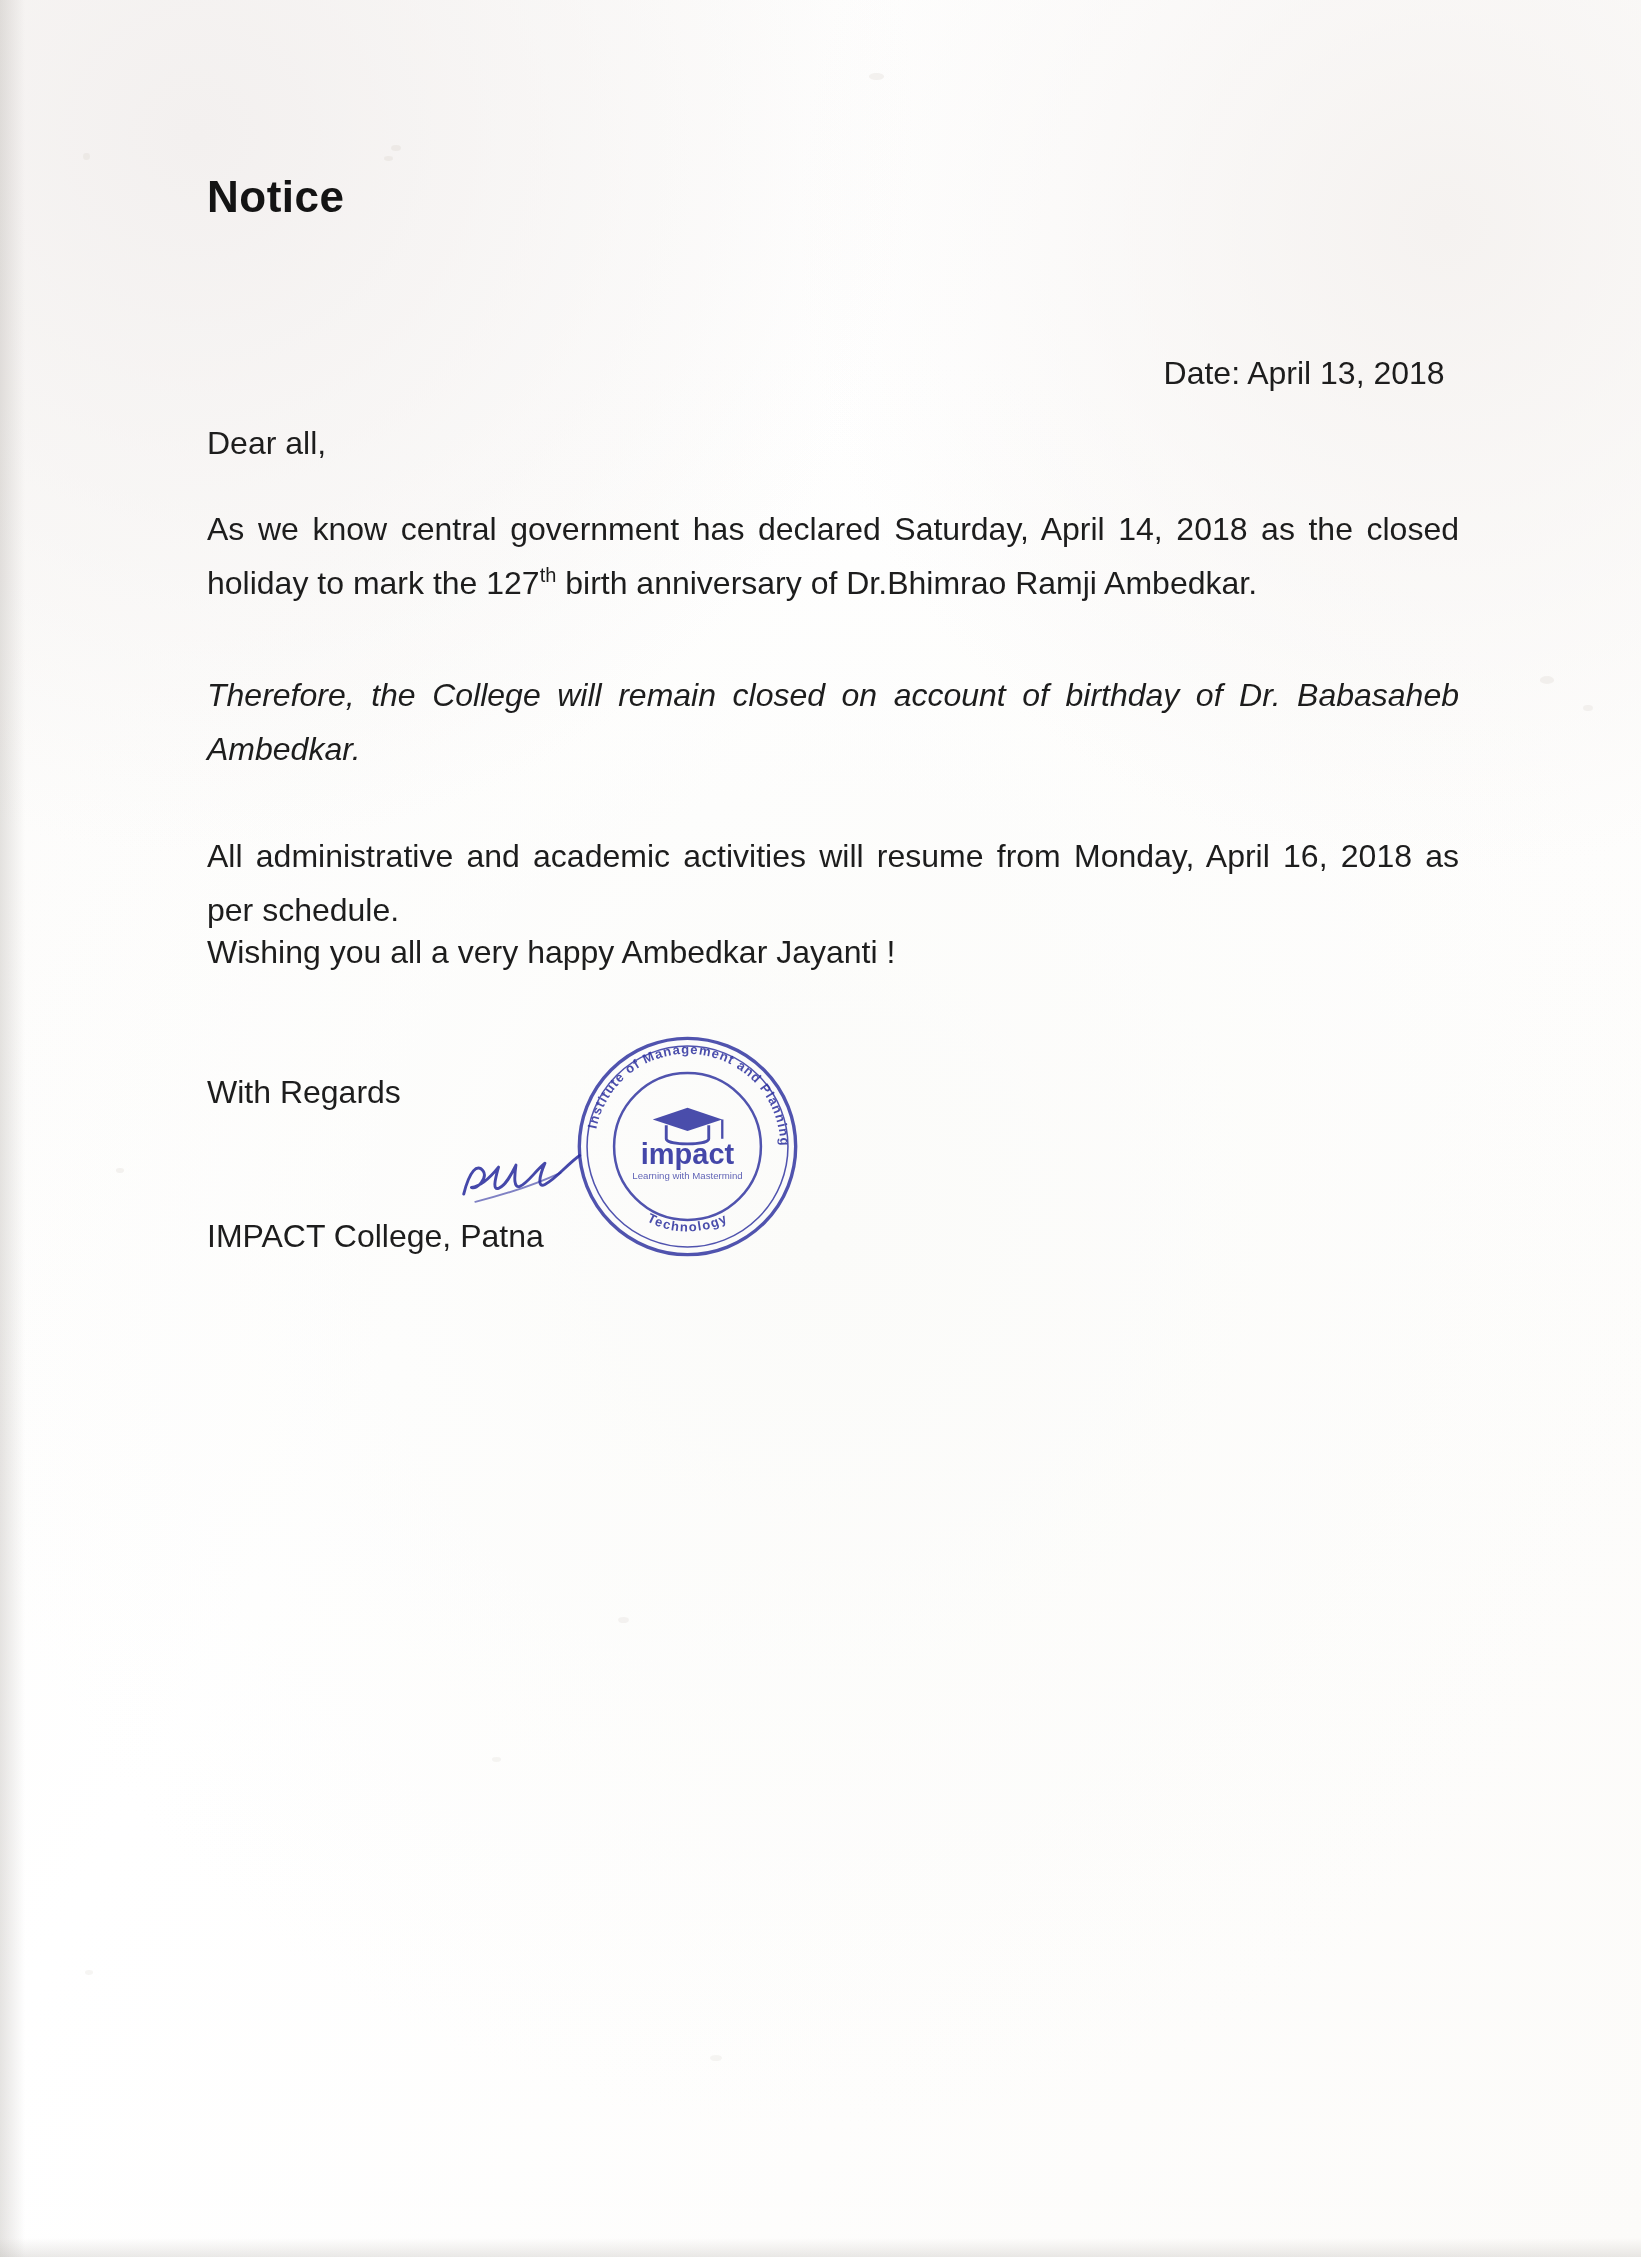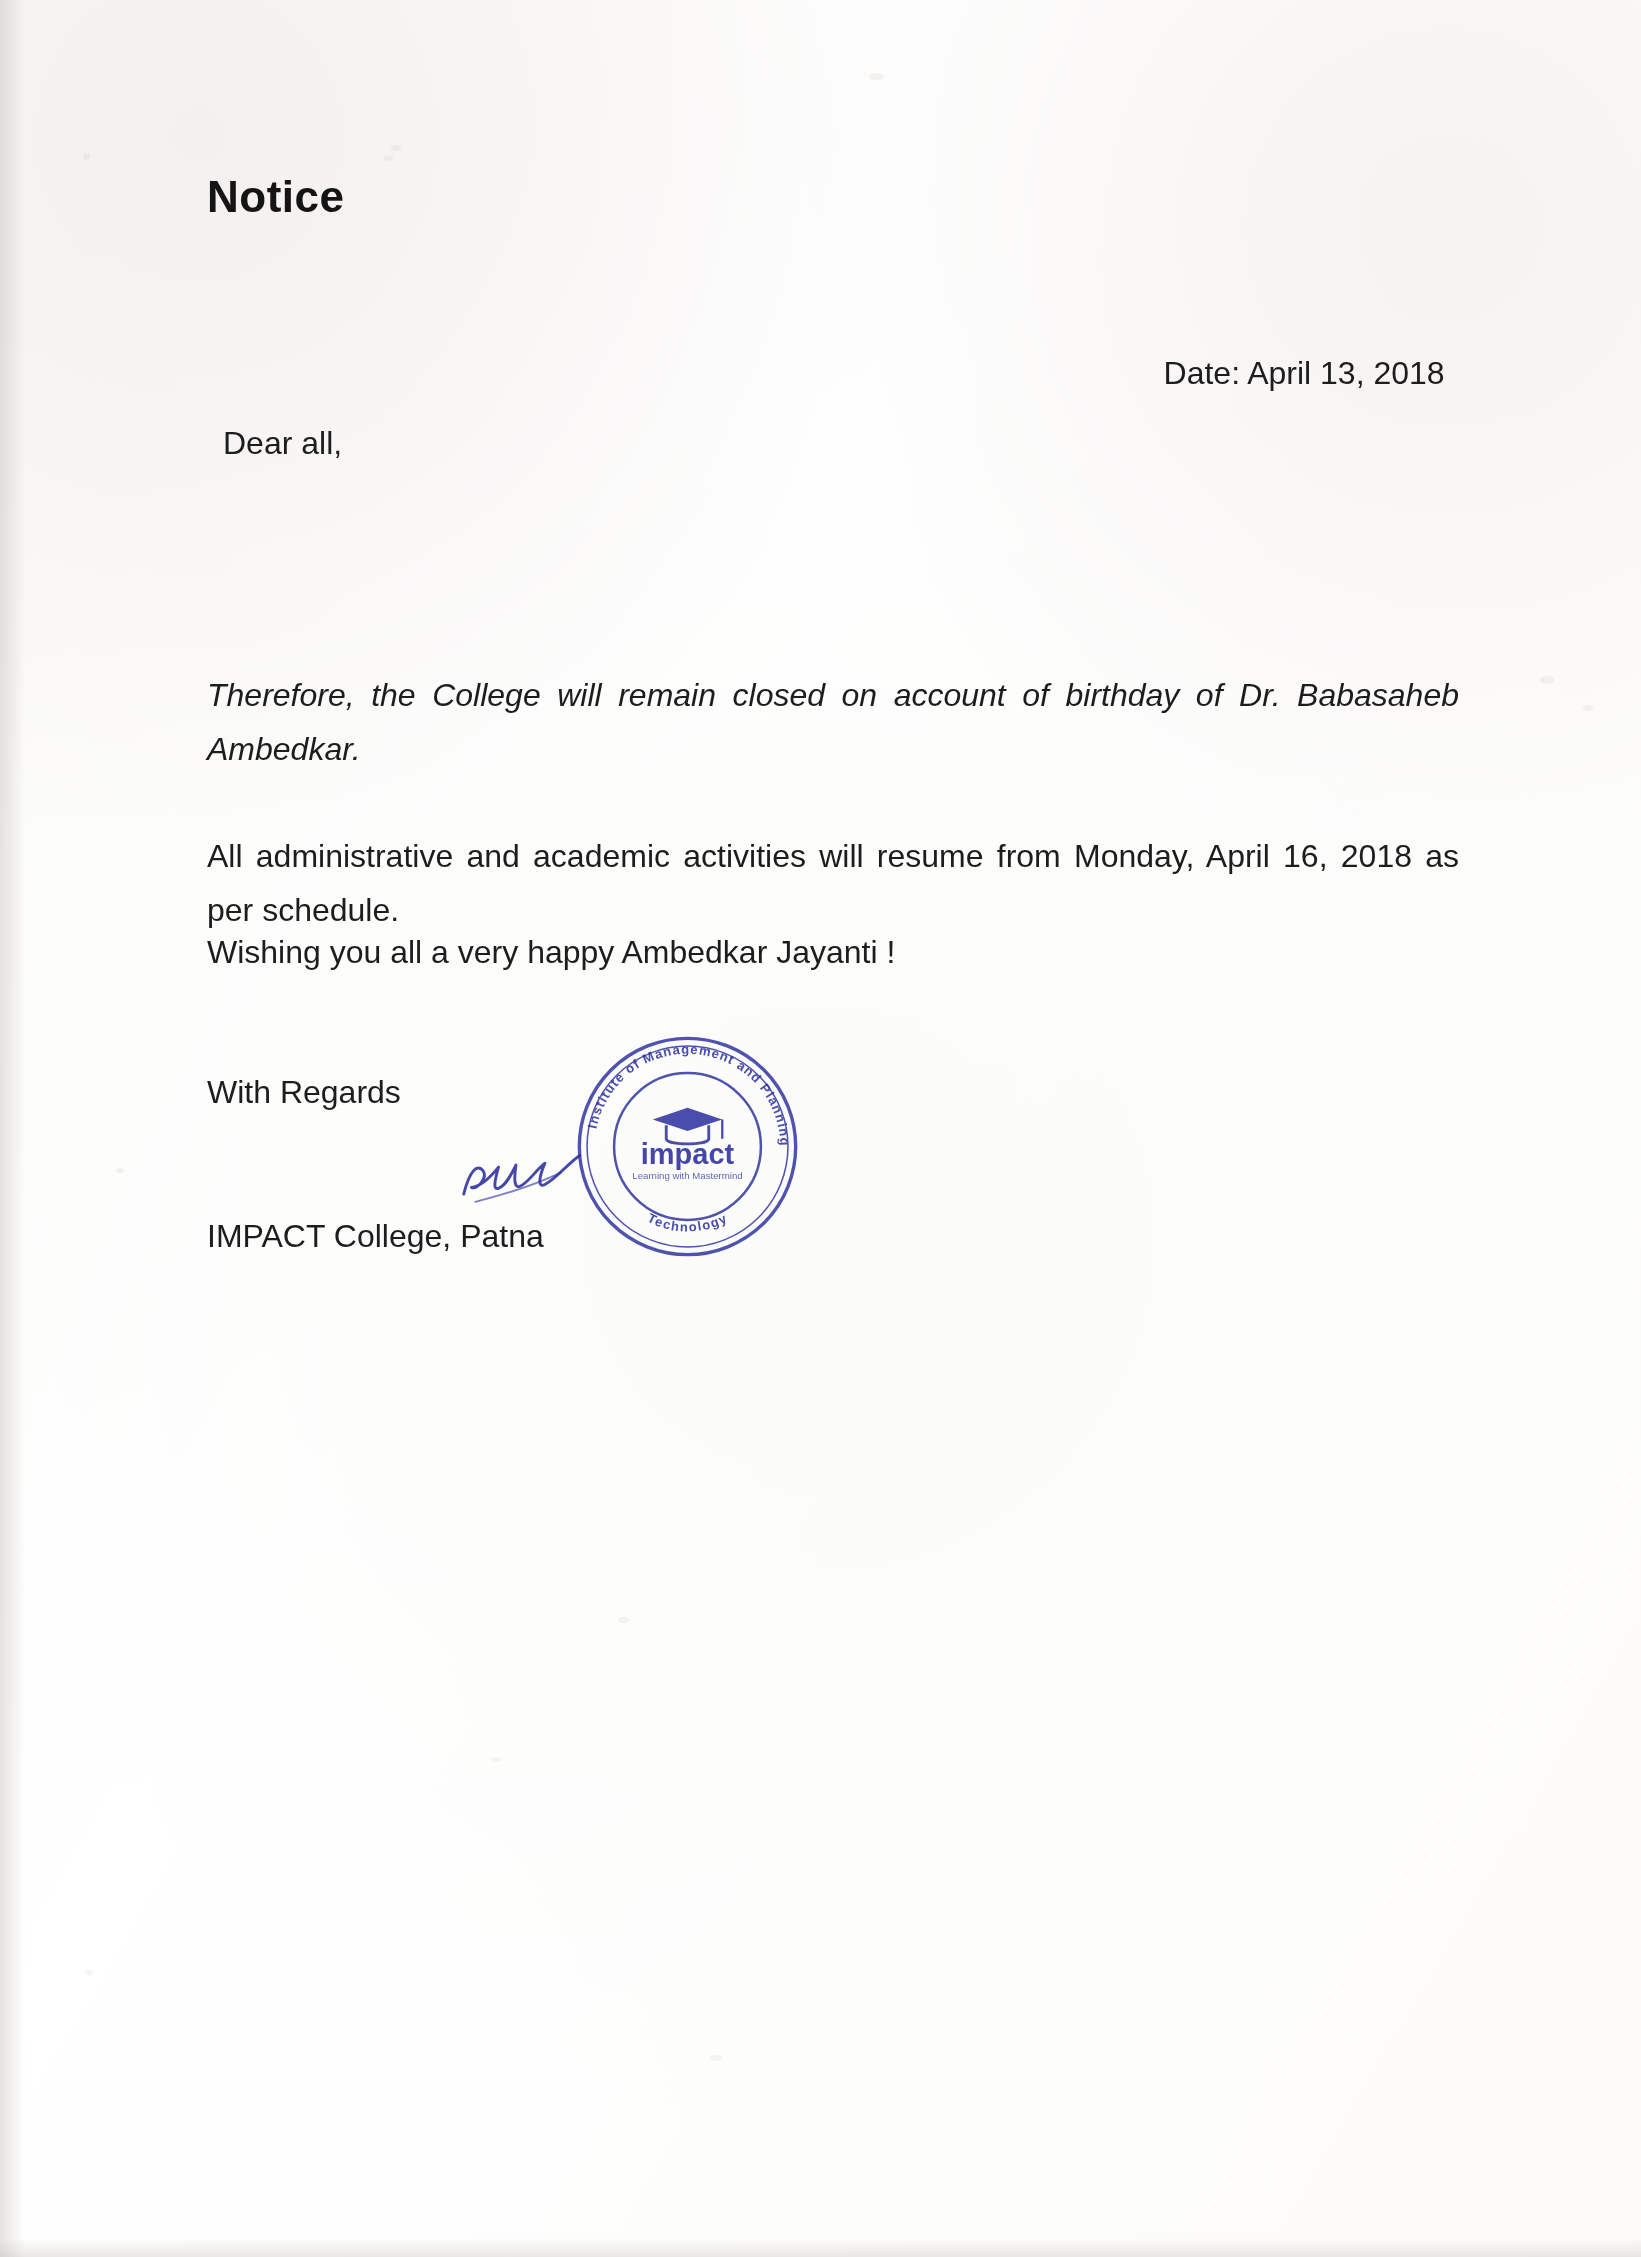--- a/index.html
+++ b/index.html
@@ -64,21 +64,20 @@
     font-size: 32px;
     color: #1d1d1d;
   }
 
   #salutation {
     position: absolute;
     top: 425px;
     left: 0;
     font-size: 32px;
     color: #1d1d1d;
-    margin-left: 16px;
   }
 
   .para {
     position: absolute;
     left: 0;
     width: 1252px;
     font-size: 32px;
     line-height: 54px;
     text-align: justify;
     text-justify: inter-word;
@@ -172,20 +171,21 @@
   <div class="speckle" style="left:85px;top:1970px;width:7.7px;height:4.8px;opacity:.4;"></div>
 
   <div class="doc-body">
 
     <div id="title">Notice</div>
 
     <div id="date-line">Date: April 13, 2018</div>
 
     <div id="salutation">Dear all,</div>
 
+    <div class="para" id="para1"><span>As we know central government has declared Saturday, April 14, 2018 as the closed holiday to mark the 127</span><sup class="ord">th</sup><span> birth anniversary of Dr.Bhimrao Ramji Ambedkar.</span></div>
 
     <div class="para" id="para2">Therefore, the College will remain closed on account of birthday of Dr. Babasaheb Ambedkar.</div>
 
     <div class="para" id="para3">All administrative and academic activities will resume from Monday, April 16, 2018 as per schedule.</div>
 
     <div class="para last-line-left" id="para4">Wishing you all a very happy Ambedkar Jayanti !</div>
 
     <div id="regards">With Regards</div>
 
     <div id="signature-line">IMPACT College, Patna</div>

